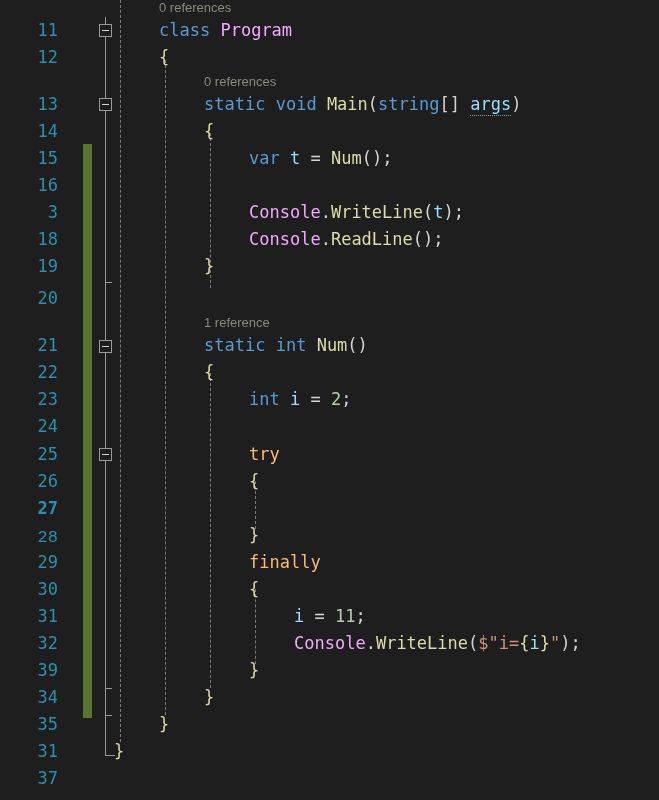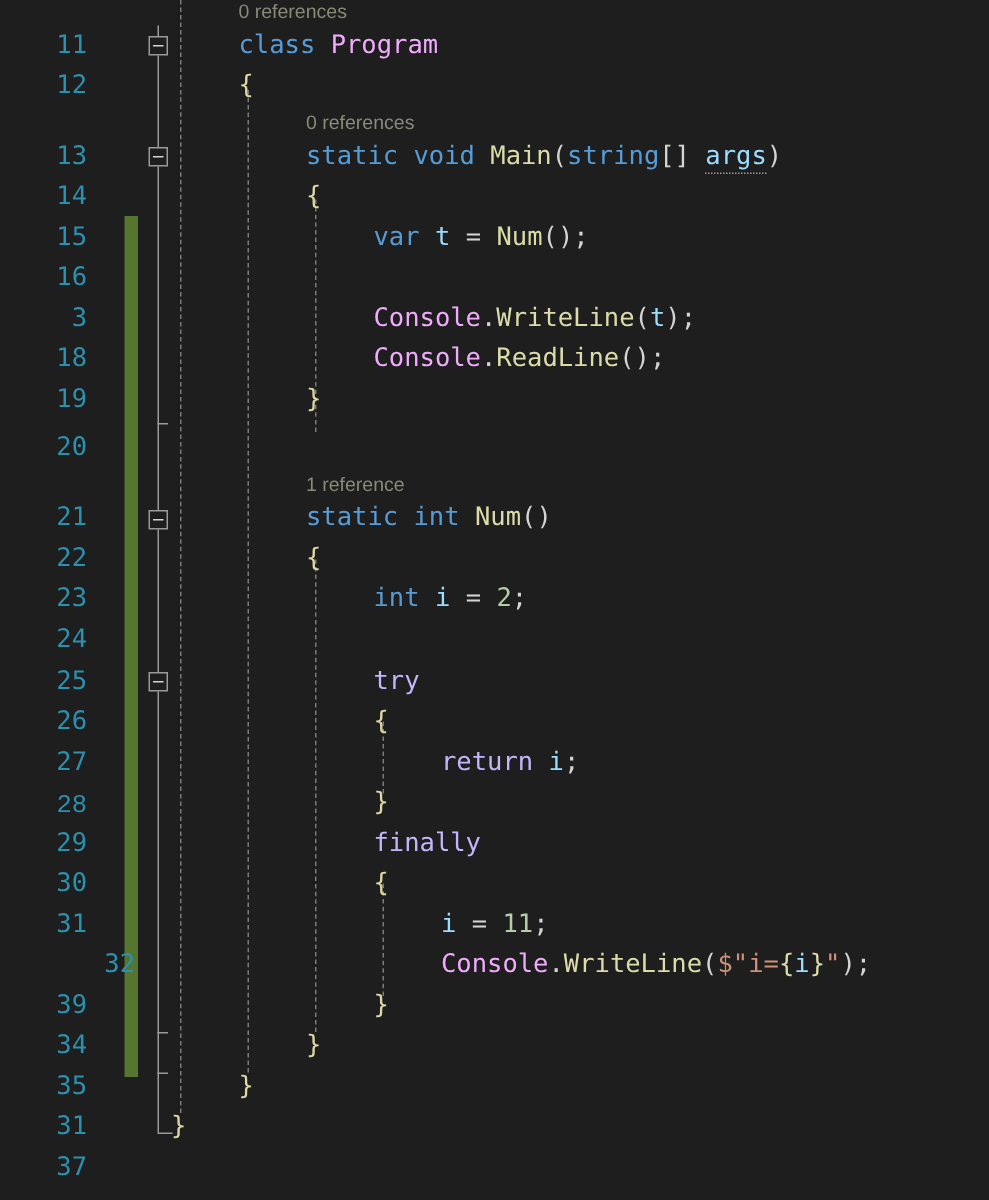--- a/index.html
+++ b/index.html
@@ -104,21 +104,21 @@
     line-height: 20px;
     font-family: "Liberation Sans", sans-serif;
     font-size: 13px;
     color: #8a8a7a;
     white-space: pre;
     user-select: none;
   }
 
   
   .kw    { color: #569cd6; }  
-  .ctrl  { color: #c4b5fd; }  
+  .ctrl  { color: #fdba74; }  
   .type  { color: #f0abfc; }  
   .fn    { color: #dcdcaa; }  
   .id    { color: #9cdcfe; }  
   .num   { color: #b5cea8; }  
   .str   { color: #ce9178; }  
   .punct { color: #d4d4d4; }
   .brace { color: #ddd8a5; }
   .interp{ color: #dcdcaa; }
 
   .squiggle {
@@ -166,26 +166,26 @@
   <div class="lineno" style="top:199px;">3</div>
   <div class="lineno" style="top:226px;">18</div>
   <div class="lineno" style="top:253px;">19</div>
   <div class="lineno" style="top:285px;">20</div>
   <div class="lineno" style="top:332px;">21</div>
   <div class="lineno" style="top:359px;">22</div>
   <div class="lineno" style="top:386px;">23</div>
   <div class="lineno" style="top:413px;">24</div>
   <div class="lineno" style="top:441px;text-align:right;">25</div>
   <div class="lineno" style="top:468px;">26</div>
-  <div class="lineno" style="top:495px;">27</div>
+  <div class="lineno" style="top:495px;font-weight:bold;">27</div>
   <div class="lineno" style="top:524px;font-family:Liberation Mono, monospace;">28</div>
   <div class="lineno" style="top:549px;">29</div>
   <div class="lineno" style="top:576px;">30</div>
   <div class="lineno" style="top:603px;">31</div>
-  <div class="lineno" style="top:630px;padding-left:32px;">32</div>
+  <div class="lineno" style="top:630px;">32</div>
   <div class="lineno" style="top:657px;">39</div>
   <div class="lineno" style="top:684px;">34</div>
   <div class="lineno" style="top:711px;">35</div>
   <div class="lineno" style="top:738px;">31</div>
   <div class="lineno" style="top:765px;">37</div>
 
   <div class="codelens" style="left:159px; top:-2px;">0 references</div>
   <div class="codelens" style="left:204px; top:72px;">0 references</div>
   <div class="codelens" style="left:204px; top:313px;">1 reference</div>
 
@@ -214,21 +214,20 @@
   <div class="code" style="left:204px; top:359px;"><span class="brace">{</span></div>
 
   <div class="code" style="left:249px; top:386px;"><span class="kw">int</span><span class="punct"> </span><span class="id">i</span><span class="punct"> </span><span class="punct">=</span><span class="punct"> </span><span class="num">2</span><span class="punct">;</span></div>
 
   <div class="code" style="left:249px; top:413px;"></div>
 
   <div class="code" style="left:249px; top:441px;"><span class="ctrl">try</span></div>
 
   <div class="code" style="left:249px; top:468px;"><span class="brace">{</span></div>
 
-  <div class="code" style="left:294px; top:495px;"><span class="ctrl">return</span><span class="punct"> </span><span class="id">i</span><span class="punct">;</span></div>
 
   <div class="code" style="left:249px; top:522px;"><span class="brace">}</span></div>
 
   <div class="code" style="left:249px; top:549px;"><span class="ctrl">finally</span></div>
 
   <div class="code" style="left:249px; top:576px;"><span class="brace">{</span></div>
 
   <div class="code" style="left:294px; top:603px;"><span class="id">i</span><span class="punct"> </span><span class="punct">=</span><span class="punct"> </span><span class="num">11</span><span class="punct">;</span></div>
 
   <div class="code" style="left:294px; top:630px;"><span class="type">Console</span><span class="punct">.</span><span class="fn">WriteLine</span><span class="punct">(</span><span class="str">$"</span><span class="str">i=</span><span class="interp">{</span><span class="id">i</span><span class="interp">}</span><span class="str">"</span><span class="punct">);</span></div>

